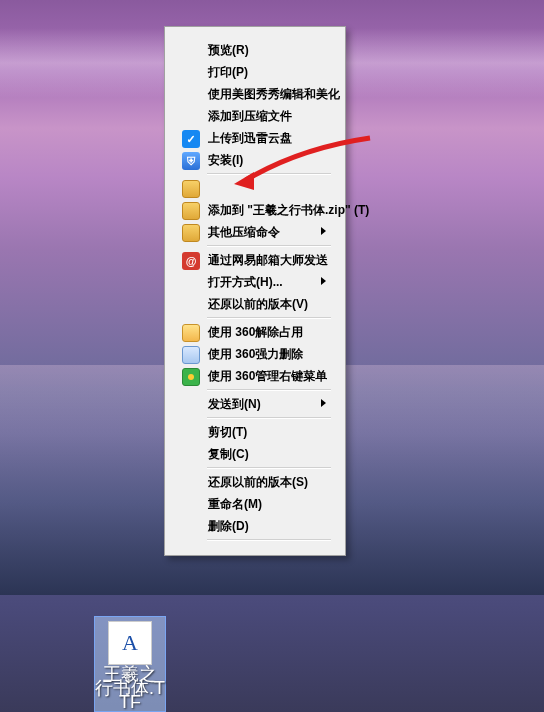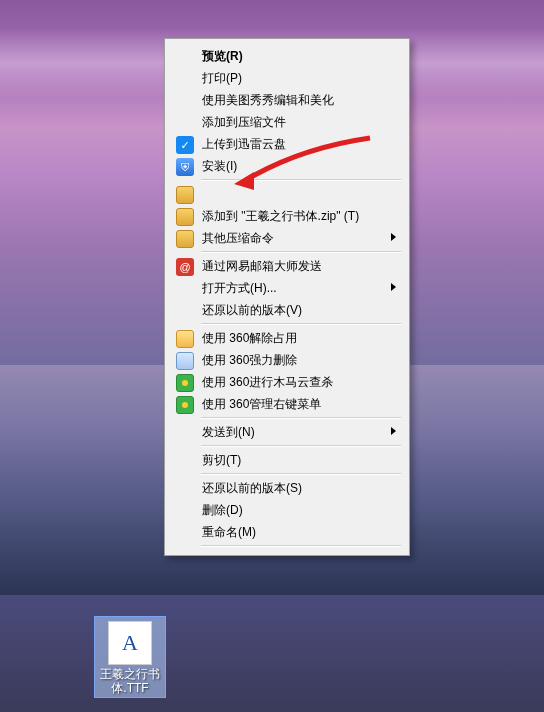--- a/index.html
+++ b/index.html
@@ -38,47 +38,47 @@
     width: 44px; height: 44px; margin: 0 auto;
     background: #ffffff; border: 1px solid #ccc;
     display: flex; align-items: center; justify-content: center;
   }
   .desktop-icon .ico span {
     font-family: Georgia, "Times New Roman", serif;
     font-size: 22px; color: #1a4ea8; font-weight: 500;
   }
   .desktop-icon .lbl {
     color: #fff; text-shadow: 1px 1px 2px rgba(0,0,0,0.7);
-    font-size: 12px; line-height: 14px; margin-top: 2px; word-break: break-all;
+    font-size: 18px; line-height: 14px; margin-top: 2px; word-break: break-all;
   }
 
   
   .ctx {
     position: absolute; left: 164px; top: 26px;
-    width: 246px;
+    width: 182px;
     background: #f0f0f0; border: 1px solid #a0a0a0;
     box-shadow: 4px 4px 6px rgba(0,0,0,0.3);
-    padding: 6px;
-    margin-top: 12px;
+    padding: 12px;
   }
   .gutter {
     position: absolute; left: 2px; top: 2px; bottom: 2px; width: 26px;
     background: #f0f0f0;
   }
   .sep {
     margin: 2px 2px 2px 30px;
     border-top: 1px solid #d0d0d0; border-bottom: 1px solid #ffffff;
     height: 0;
   }
   .item {
     position: relative;
     height: 22px; display: flex; align-items: center;
     padding-left: 30px; padding-right: 18px;
     color: #000; white-space: nowrap; cursor: default;
     border: 1px solid transparent;
+    font-weight: bold;
   }
   .item.bold { font-weight: 700; }
   .item .ic {
     position: absolute; left: 4px; top: 2px; width: 18px; height: 18px;
     display: flex; align-items: center; justify-content: center;
     font-size: 11px; border-radius: 3px;
   }
   .item .sub {
     position: absolute; right: 6px; top: 5px;
     width: 0; height: 0; border-top: 4px solid transparent;
@@ -165,46 +165,43 @@
         <span>使用 360解除占用</span>
       </div>
       <div class="item">
         <div class="ic ic-shred"></div>
         <span>使用 360强力删除</span>
       </div>
       <div class="item">
         <div class="ic ic-360">
           <span></span>
         </div>
-        <span>使用 360进行木马云查杀</span>
-      </div>
-      <div class="item">
-        <div class="ic ic-360">
-          <span></span>
-        </div>
         <span>使用 360管理右键菜单</span>
       </div>
       <div class="sep"></div>
       <div class="item">
         <span>发送到(N)</span>
         <div class="sub"></div>
       </div>
       <div class="sep"></div>
       <div class="item">
         <span>剪切(T)</span>
       </div>
+      <div class="item">
+        <span>复制(C)</span>
+      </div>
       <div class="sep"></div>
       <div class="item">
         <span>还原以前的版本(S)</span>
       </div>
       <div class="item">
+        <span>重命名(M)</span>
+      </div>
+      <div class="item">
         <span>删除(D)</span>
-      </div>
-      <div class="item">
-        <span>重命名(M)</span>
       </div>
       <div class="sep"></div>
     </div>
 </div>
 
 <svg class="arrow-svg" width="150" height="80">
   <defs></defs>
   <path d="M 140 10 Q 70 20 16 52" stroke="#e02020" stroke-width="5" fill="none"></path>
   <polygon points="4,56 24,44 24,62" fill="#e02020"></polygon>
 </svg>

